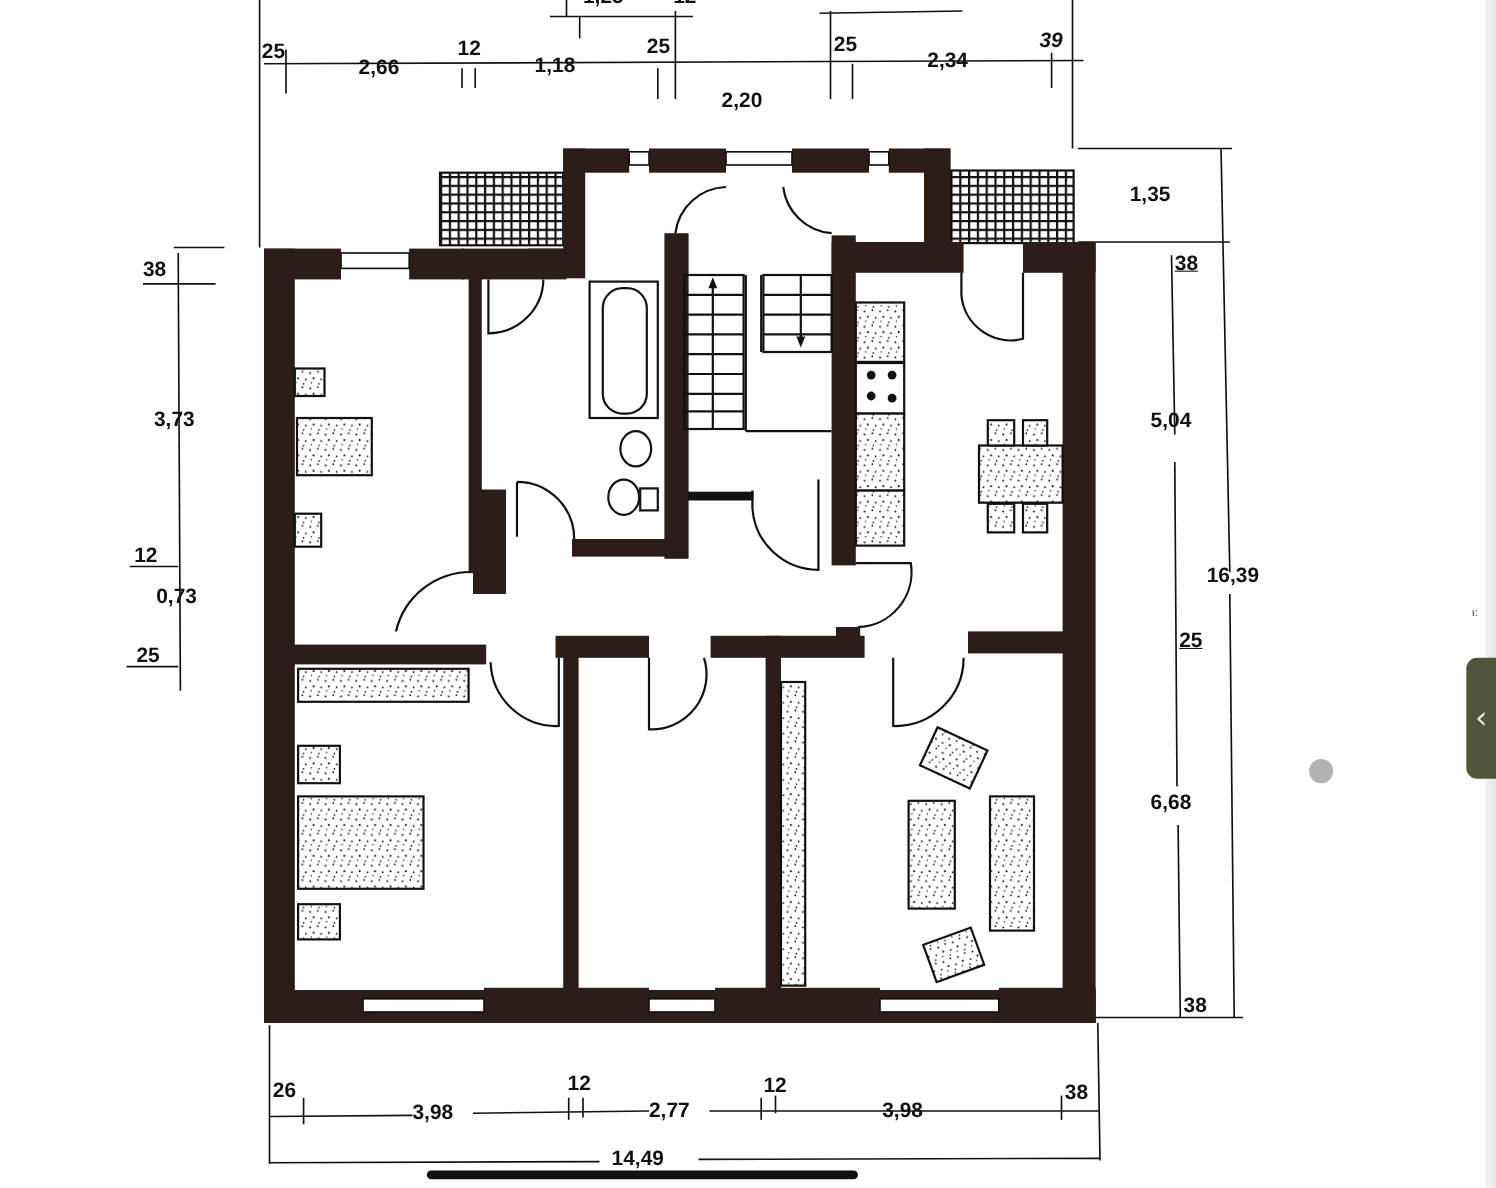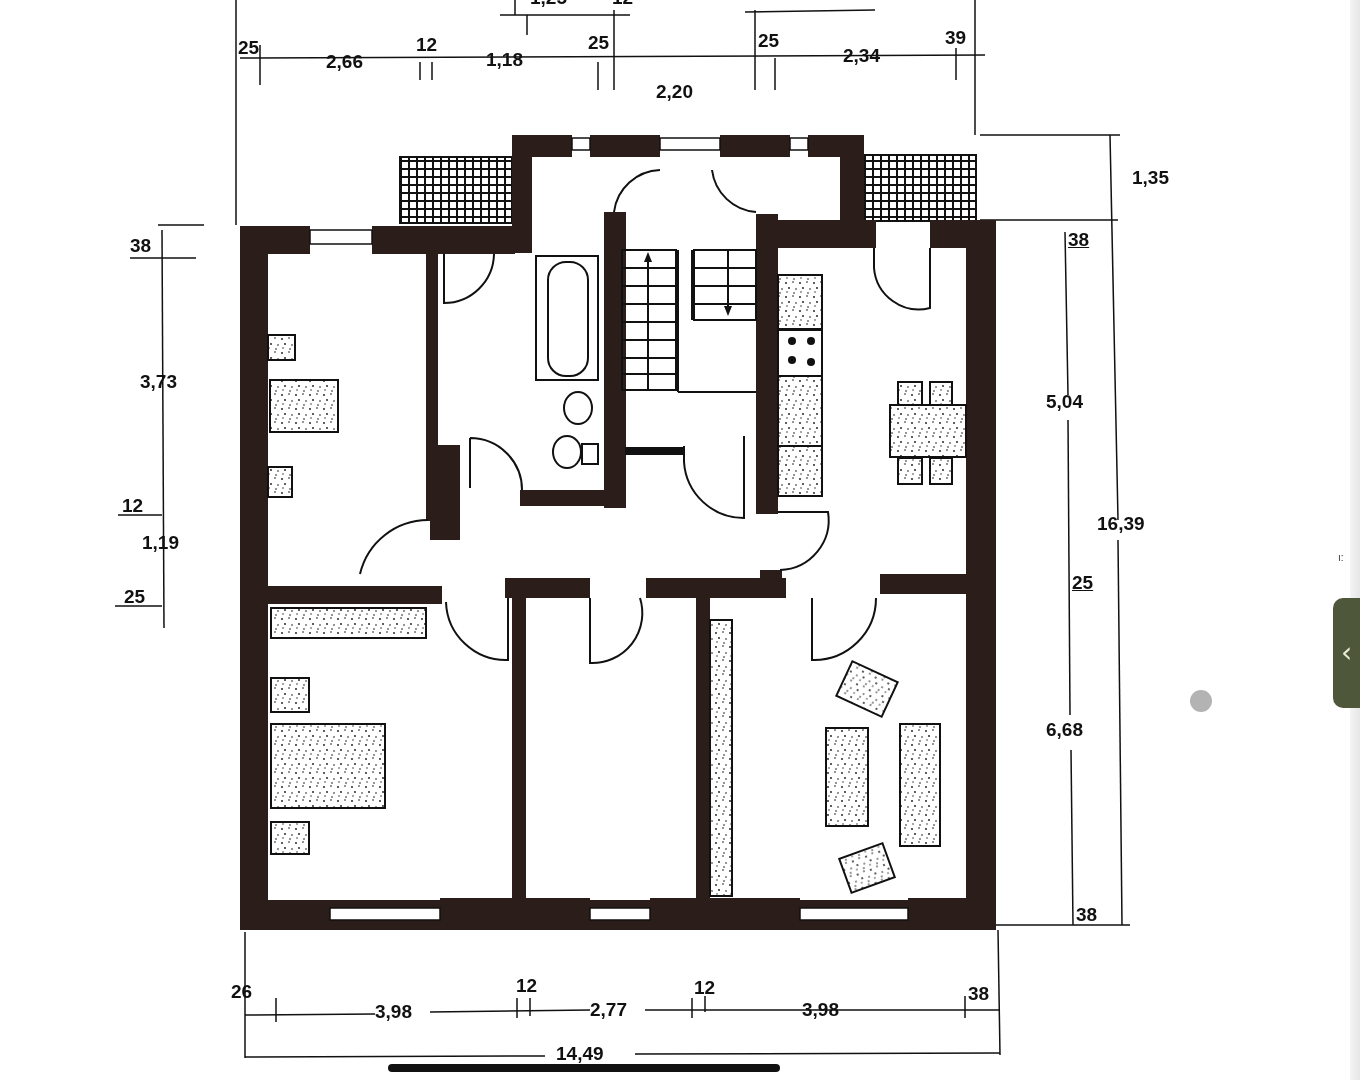--- a/index.html
+++ b/index.html
@@ -217,39 +217,39 @@
 </svg>
 
 <div class="dim" style="left:238px;top:38px;">25</div>
 <div class="dim" style="left:326px;top:52px;">2,66</div>
 <div class="dim" style="left:416px;top:35px;">12</div>
 <div class="dim" style="left:486px;top:50px;">1,18</div>
 <div class="dim" style="left:588px;top:33px;">25</div>
 <div class="dim" style="left:656px;top:50px;margin-top:32px;">2,20</div>
 <div class="dim" style="left:758px;top:31px;">25</div>
 <div class="dim" style="left:843px;top:46px;">2,34</div>
-<div class="dim" style="left:945px;top:28px;">39</div>
+<div class="dim" style="left:945px;top:28px;font-style:italic;">39</div>
 <div class="dim" style="left:530px;top:-12px;">1,25</div>
 <div class="dim" style="left:612px;top:-12px;">12</div>
 
 <div class="dim" style="left:130px;top:236px;">38</div>
 <div class="dim" style="left:140px;top:372px;">3,73</div>
 <div class="dim" style="left:122px;top:496px;">12</div>
-<div class="dim" style="left:142px;top:533px;">1,19</div>
+<div class="dim" style="left:142px;top:533px;">0,73</div>
 <div class="dim" style="left:124px;top:587px;">25</div>
 
 <div class="dim ul" style="left:1068px;top:230px;">38</div>
-<div class="dim" style="left:1046px;top:392px;">5,04</div>
+<div class="dim" style="left:1046px;top:373px;">5,04</div>
 <div class="dim ul" style="left:1072px;top:573px;">25</div>
 <div class="dim" style="left:1046px;top:720px;">6,68</div>
 <div class="dim" style="left:1076px;top:905px;">38</div>
-<div class="dim" style="left:1132px;top:168px;">1,35</div>
+<div class="dim" style="left:1027px;top:168px;">1,35</div>
 <div class="dim" style="left:1097px;top:514px;">16,39</div>
 
-<div class="dim" style="left:231px;top:982px;">26</div>
+<div class="dim" style="left:248px;top:982px;">26</div>
 <div class="dim" style="left:375px;top:1002px;">3,98</div>
 <div class="dim" style="left:516px;top:976px;">12</div>
 <div class="dim" style="left:590px;top:1000px;text-align:right;">2,77</div>
 <div class="dim" style="left:694px;top:978px;">12</div>
 <div class="dim" style="left:802px;top:1000px;">3,98</div>
 <div class="dim" style="left:968px;top:984px;">38</div>
 <div class="dim" style="left:556px;top:1044px;">14,49</div>
 
 <div class="tiny-glyph">ı:</div>
 <div class="side-tab">

